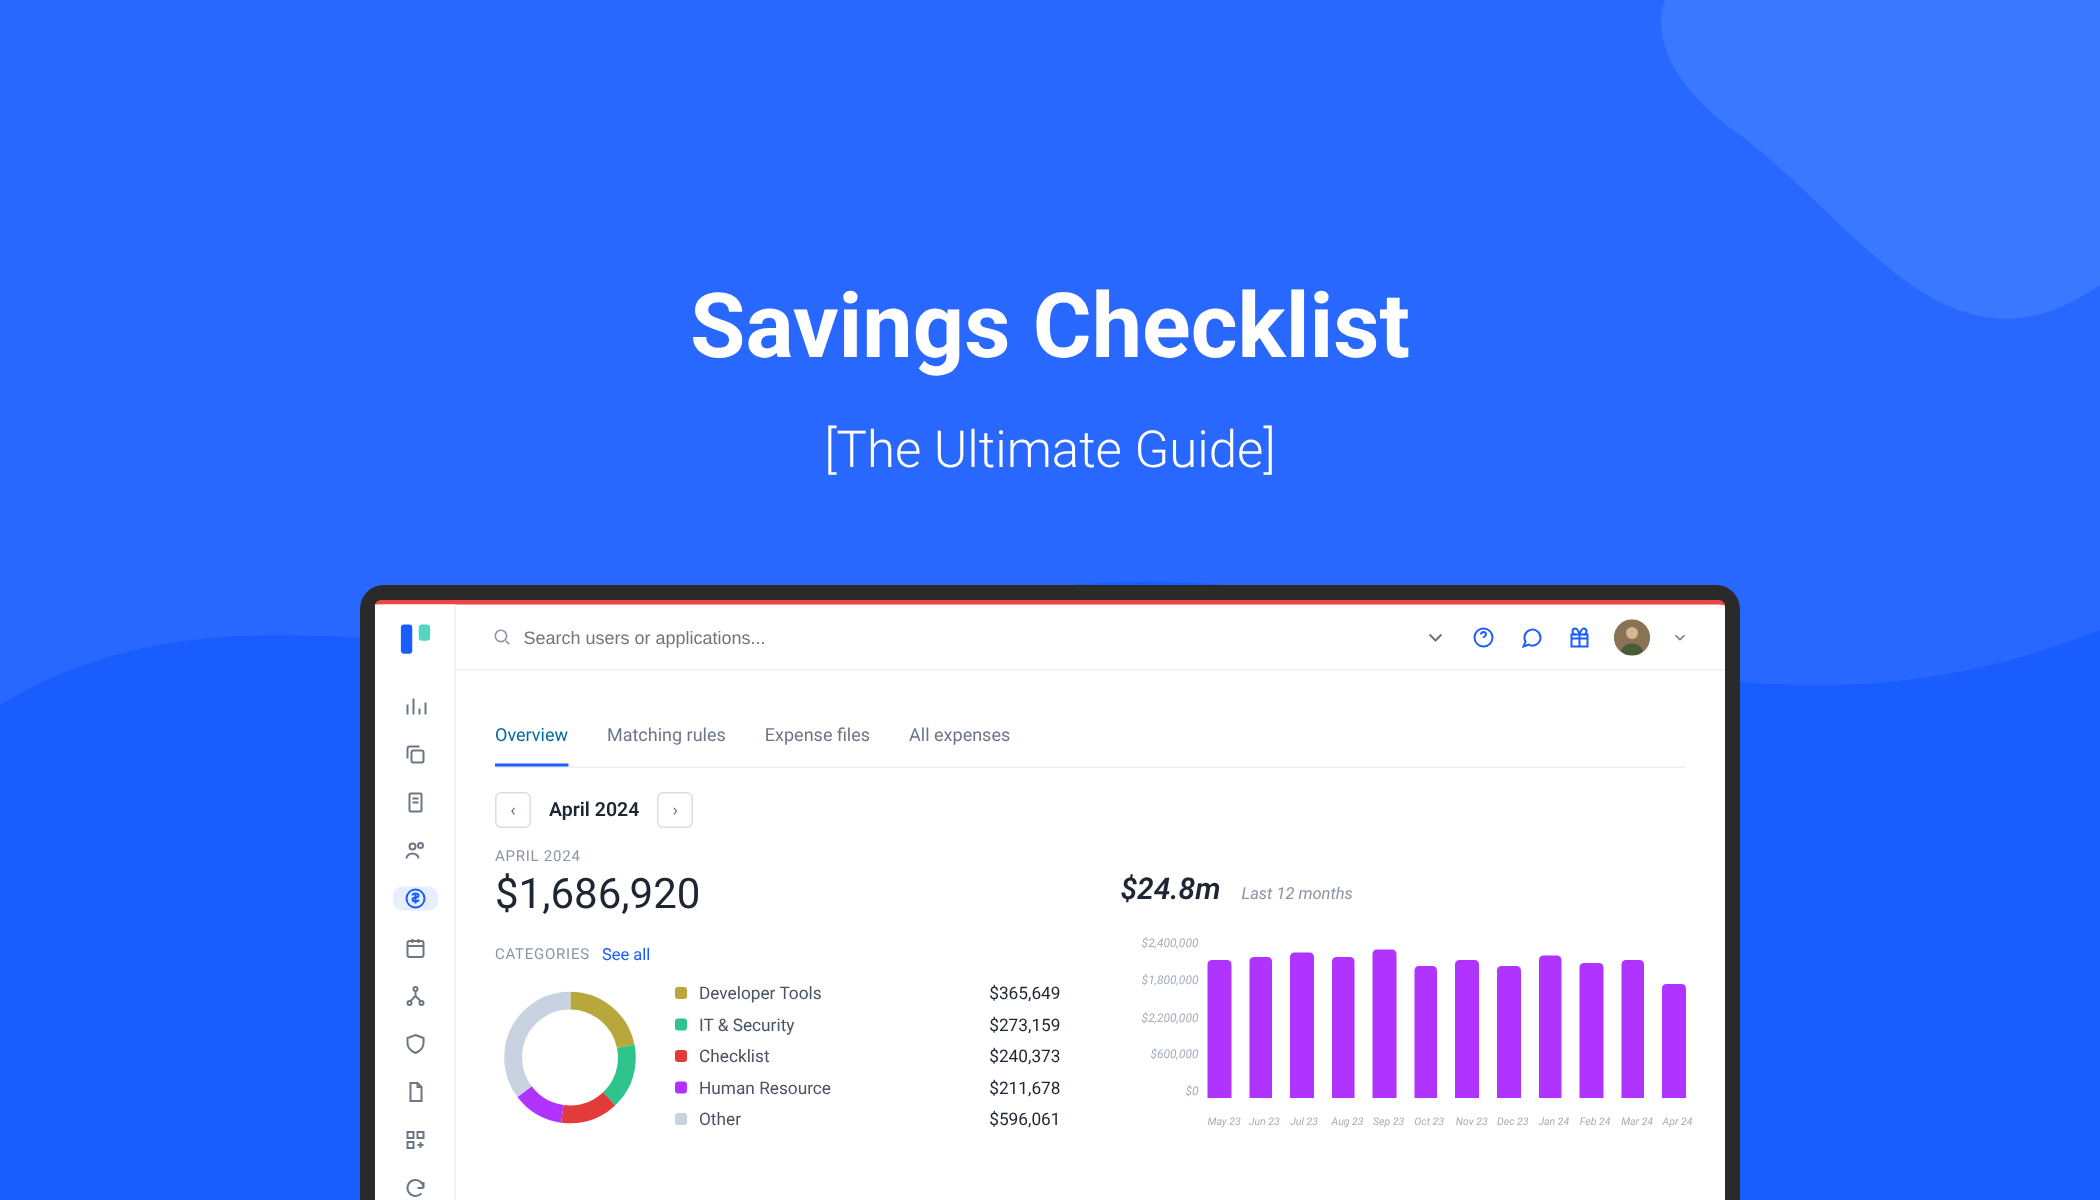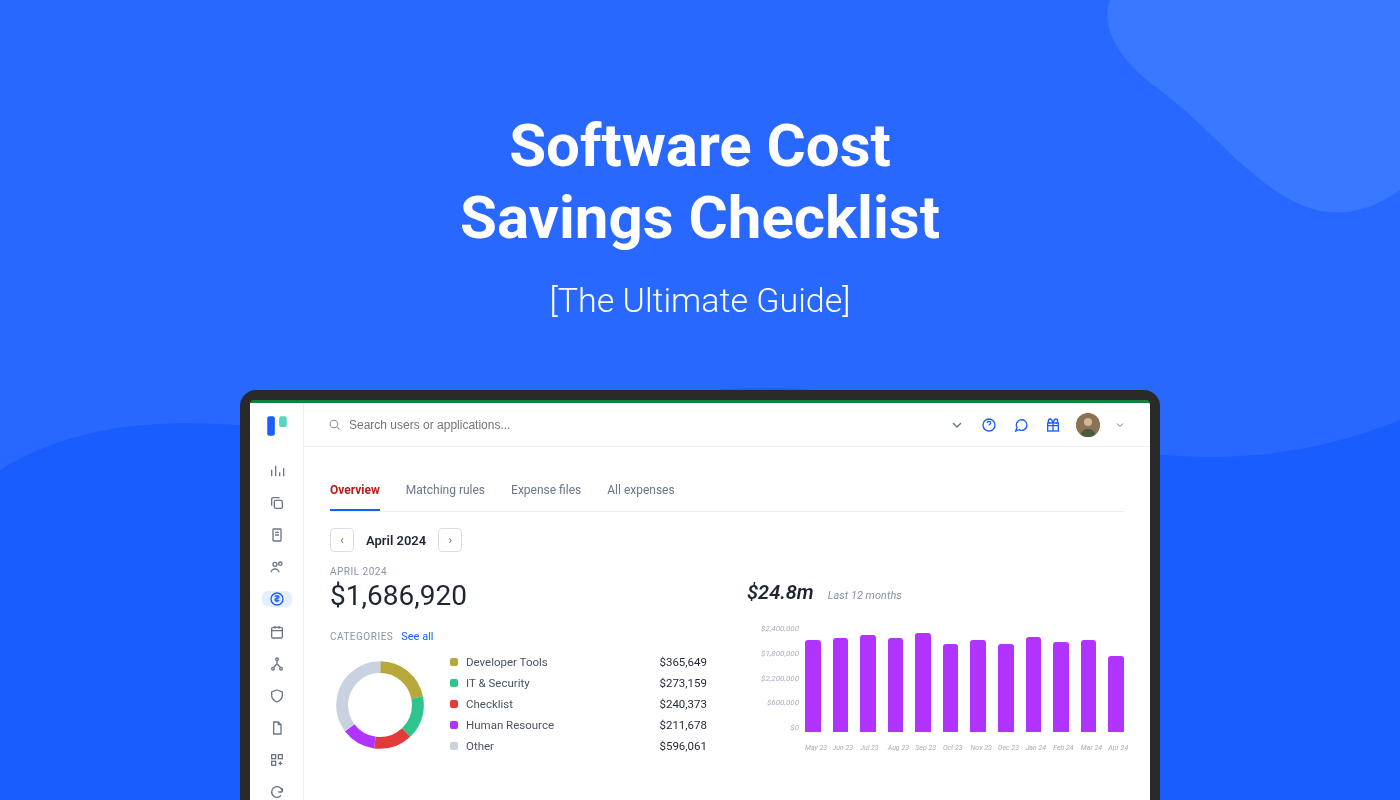--- a/index.html
+++ b/index.html
@@ -49,21 +49,21 @@
   width: 100%;
   height: 100%;
   background: #2a2a2a;
   border-radius: 16px 16px 0 0;
   padding: 10px 10px 0 10px;
 }
 .tablet-screen {
   width: 100%;
   height: 100%;
   background: #fff;
-  border-top: 3px solid #15803d;
+  border-top: 3px solid #ef4444;
   border-radius: 4px 4px 0 0;
   display: flex;
 }
 
 
 .sidebar {
   width: 54px;
   background: #fff;
   border-right: 1px solid #edf0f3;
   display: flex;
@@ -182,23 +182,23 @@
   margin-top: 18px;
   border-bottom: 1px solid #edf0f3;
   font-size: 12px;
 }
 .tab {
   padding-bottom: 12px;
   color: #6b7686;
   cursor: pointer;
 }
 .tab.active {
-  color: #b91c1c;
+  color: #0369a1;
   border-bottom: 2px solid #1a5dff;
-  font-weight: 700;
+  font-weight: 400;
 }
 
 .month-picker {
   display: flex;
   align-items: center;
   gap: 12px;
   margin-top: 16px;
 }
 .mp-btn {
   width: 24px;
@@ -330,21 +330,21 @@
 <body>
 
 <svg class="bg-waves" viewBox="0 0 1400 800" preserveAspectRatio="none">
   <rect width="1400" height="800" fill="#1a5dff"></rect>
   <path d="M 0 0 L 1400 0 L 1400 420 C 1100 540 900 320 620 410 C 380 490 180 360 0 470 Z" fill="#2968ff"></path>
   <path d="M 1400 0 L 1400 190 C 1300 260 1240 150 1160 90 C 1090 40 1110 0 1110 0 Z" fill="#3a78ff"></path>
 </svg>
 
 <div class="hero-title">
   <h1>
-    <span>Software Cost</span><br>
+    <br>
     <span>Savings Checklist</span>
   </h1>
   <div class="hero-subtitle">[The Ultimate Guide]</div>
 </div>
 
 <div class="tablet">
   <div class="tablet-bezel">
     <div class="tablet-screen">
 
       <div class="sidebar">

